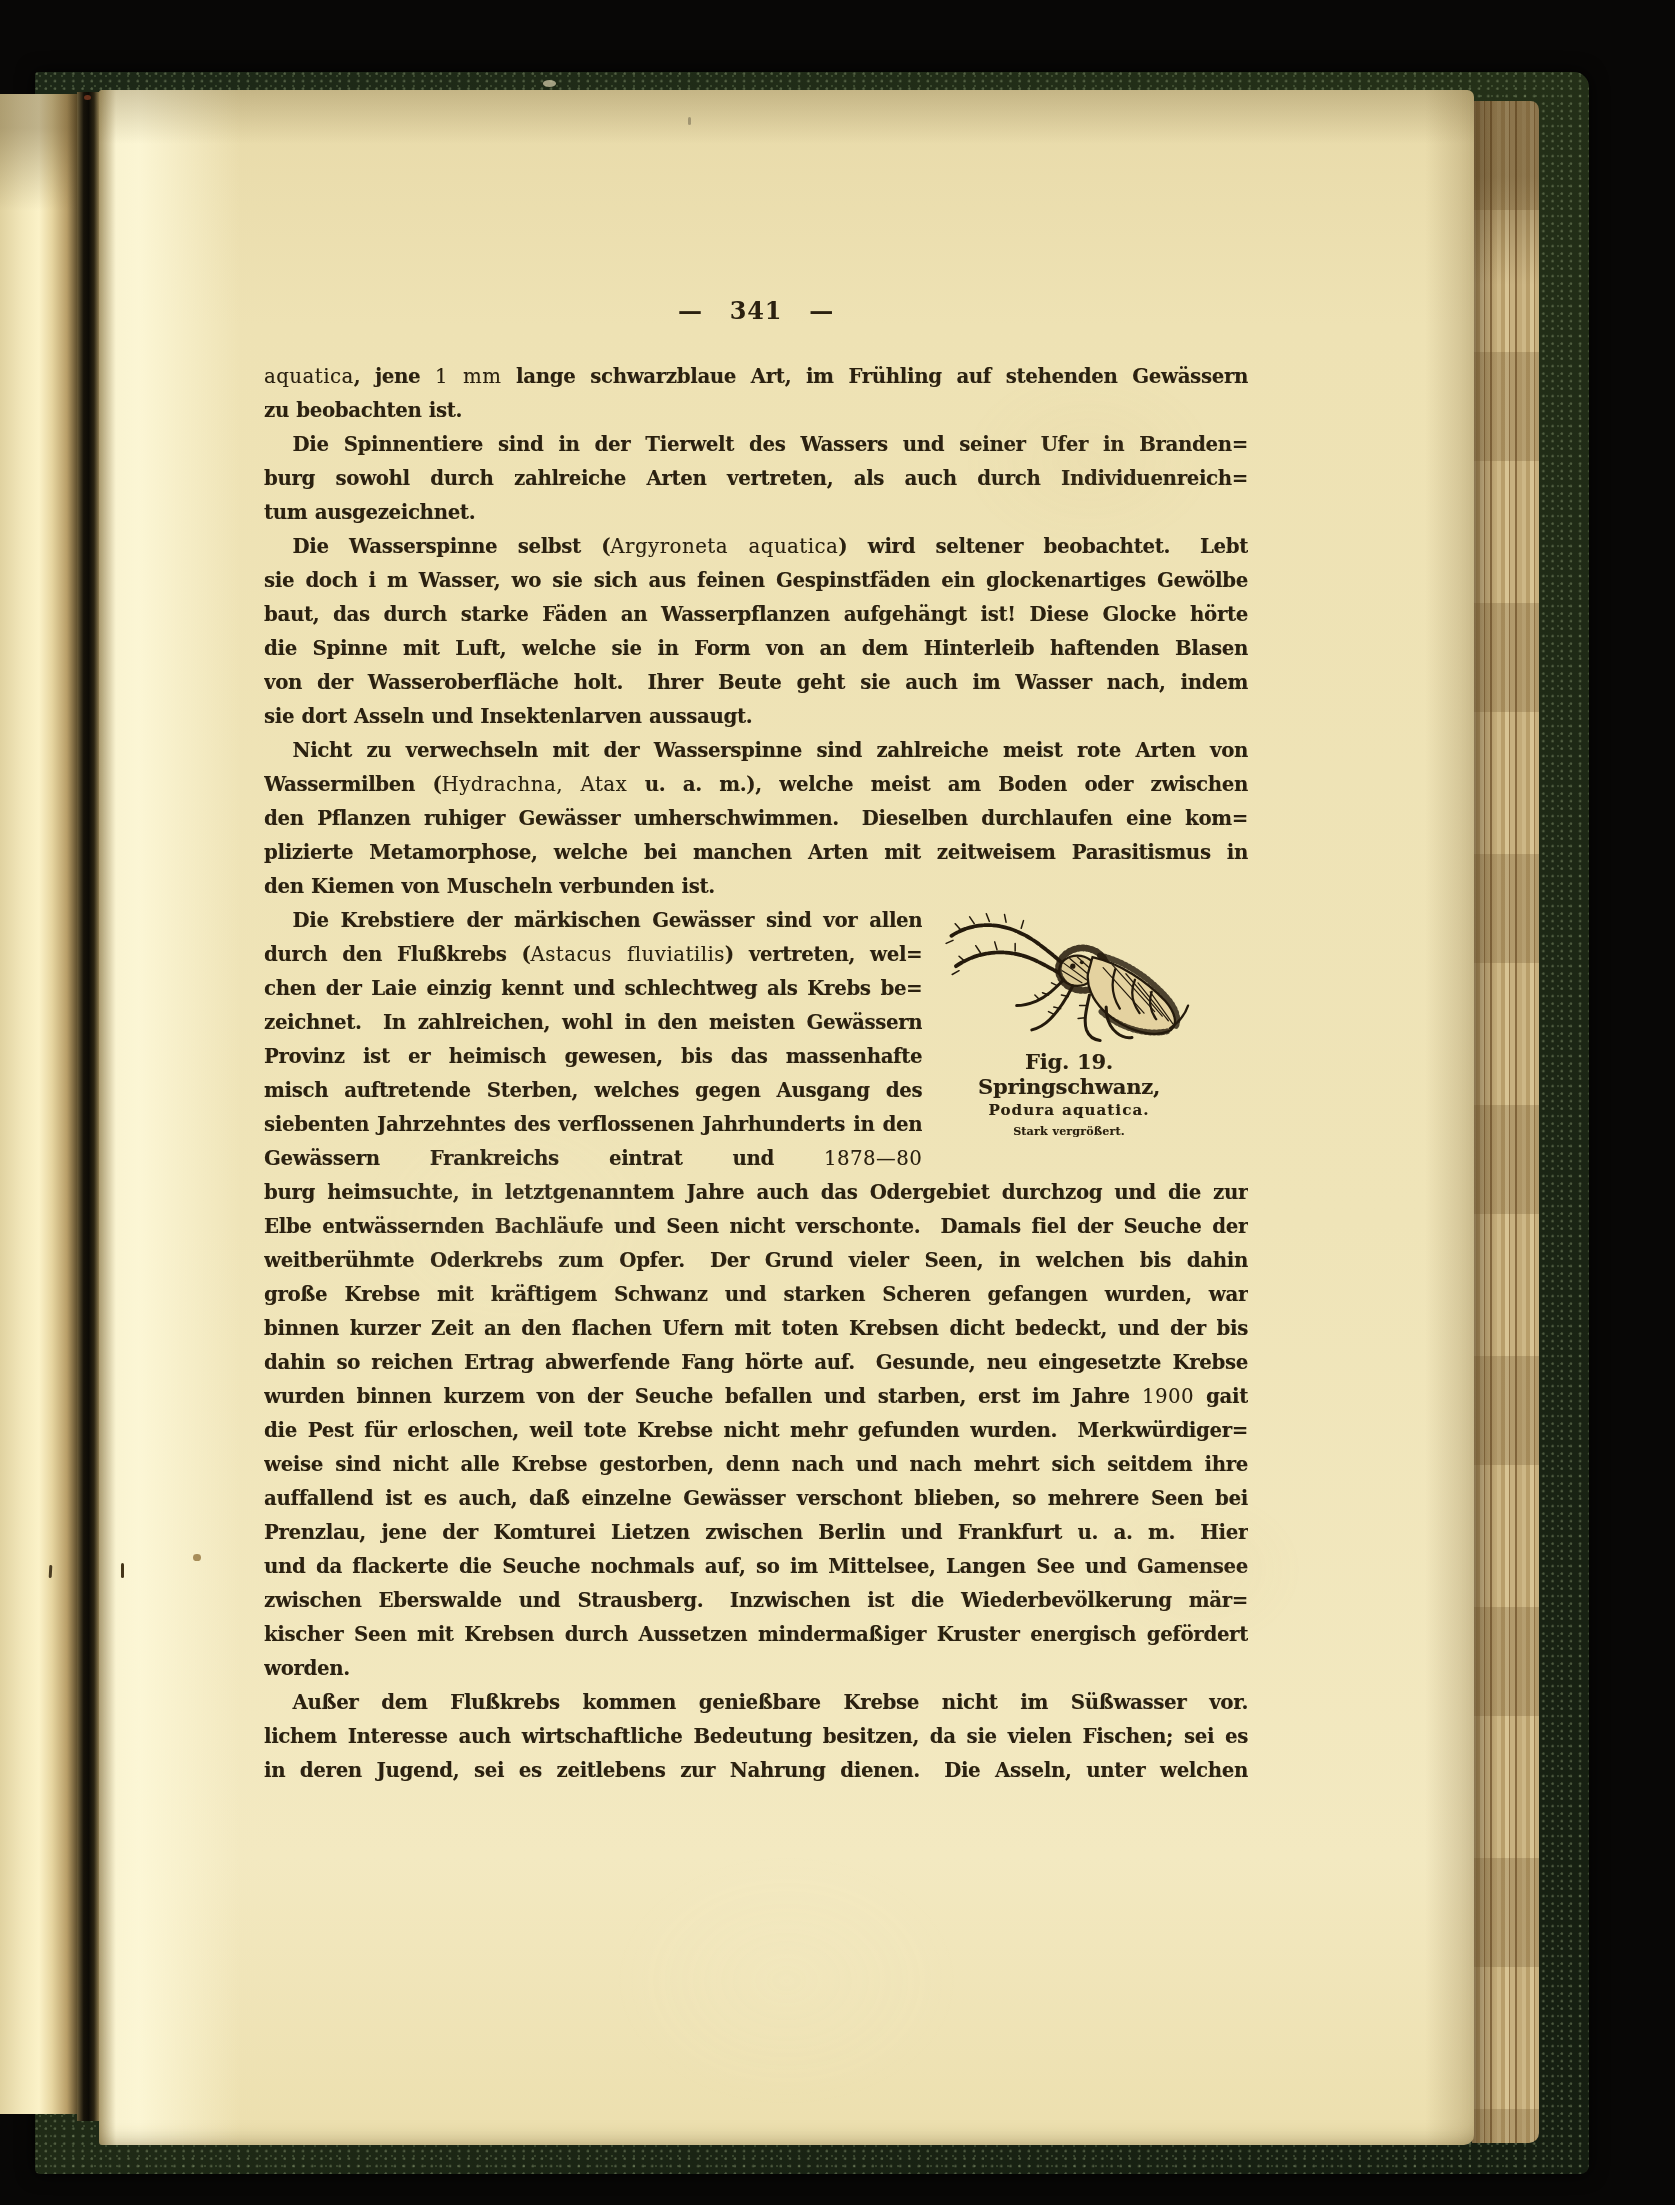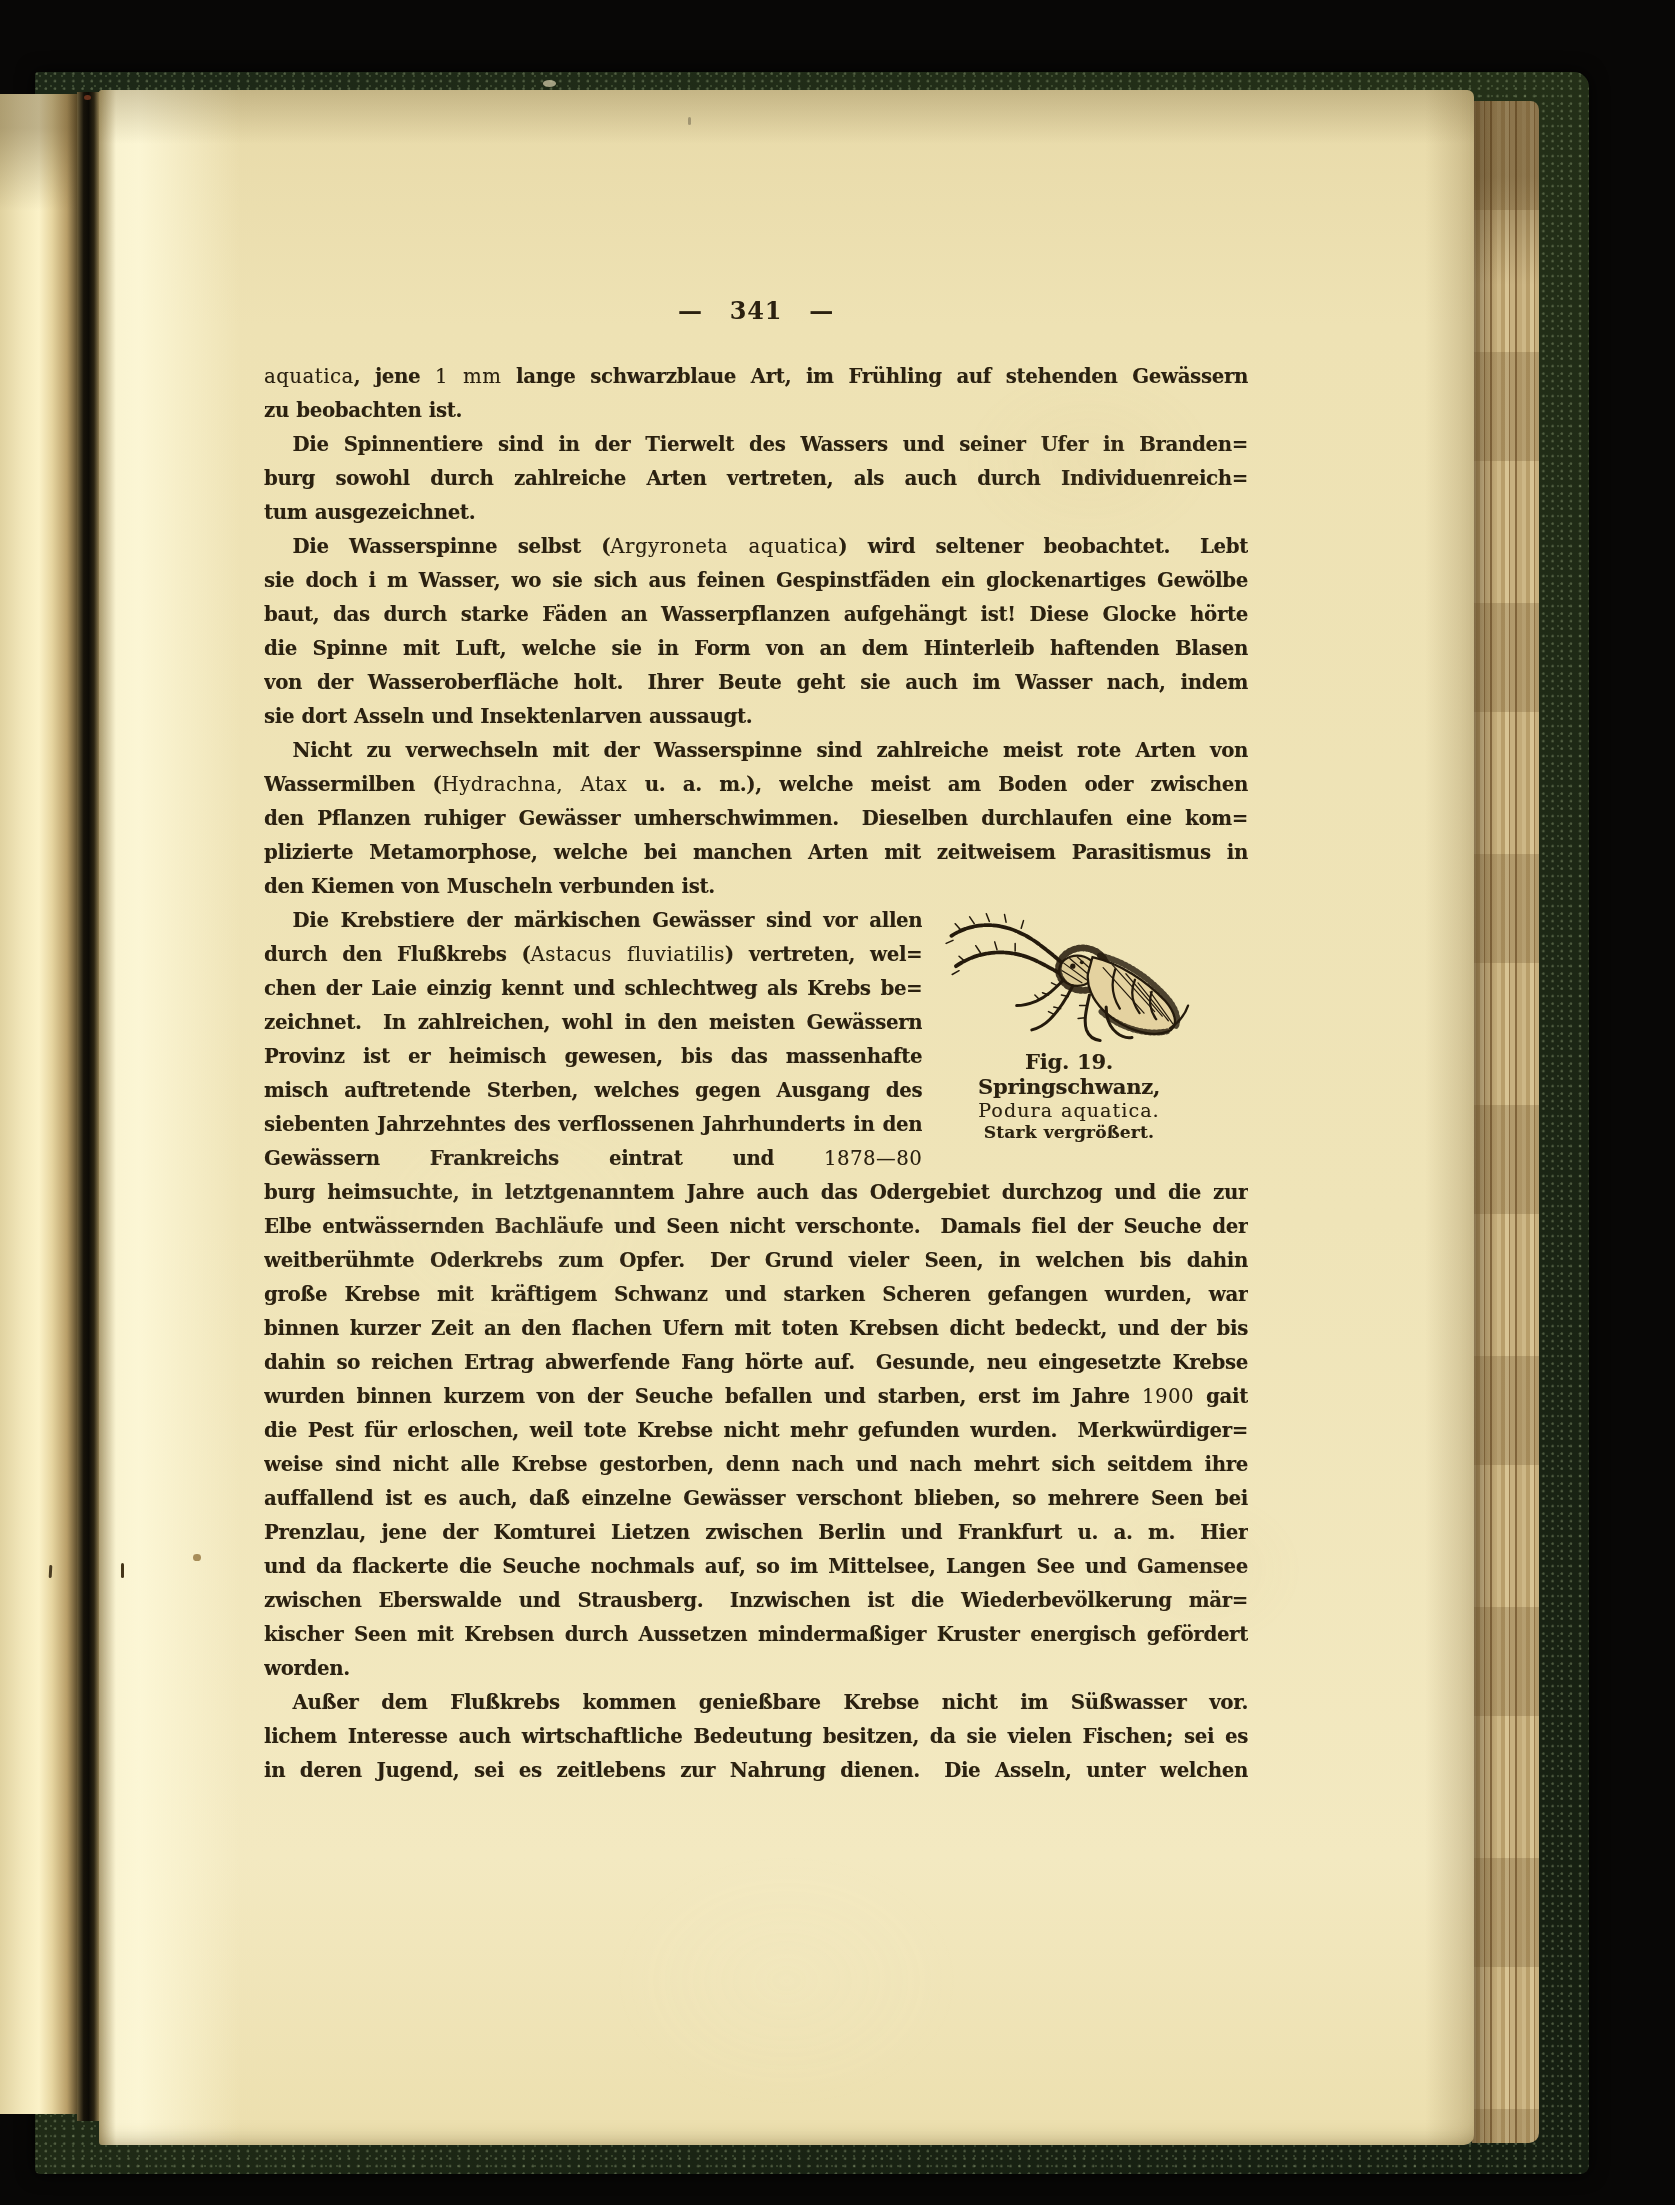--- a/index.html
+++ b/index.html
@@ -66,22 +66,22 @@
   .line.indent{text-indent:28.5px;}
   .antiqua{font-weight:400;letter-spacing:0.5px;}
 
   
   .figure{float:right;width:314px;height:235px;margin:3.4px 0 0 11.7px;
     display:flex;flex-direction:column;align-items:center;box-sizing:border-box;
     padding-right:44px;}
   .figure svg{display:block;}
   .figure figcaption{text-align:center;margin-top:5px;color:#2b2110;}
   .cap1{font-size:21px;font-weight:700;line-height:25px;letter-spacing:-0.2px;}
-  .cap2{font-size:19px;font-weight:400;line-height:23.5px;letter-spacing:1.1px;}
-  .cap3{font-size:17px;font-weight:700;line-height:20px;letter-spacing:0.2px;}
+  .cap2{font-size:15px;font-weight:700;line-height:23.5px;letter-spacing:1.1px;}
+  .cap3{font-size:11px;font-weight:700;line-height:20px;letter-spacing:0.2px;}
 
   
   .sp{position:absolute;pointer-events:none;}
   .sp1{left:49px;top:1565px;width:2.5px;height:13.4px;background:#4a3c22;transform:rotate(3deg);border-radius:1.7px;}
   .sp2{left:121px;top:1563px;width:2.5px;height:15px;background:#443519;border-radius:1.7px;}
   .sp3{left:193px;top:1554px;width:7.5px;height:6.7px;border-radius:50%;background:#8c6c34;opacity:.75;}
   .sp4{left:543px;top:80px;width:13.4px;height:6.7px;background:#cfc7a6;border-radius:50%;opacity:.75;}
   .sp5{left:84px;top:95px;width:6.7px;height:5px;background:#7e3b22;border-radius:50%;opacity:.8;}
   .sp6{left:688px;top:117px;width:3.4px;height:8.4px;background:#7b7257;border-radius:1.7px;opacity:.6;}
 </style>

